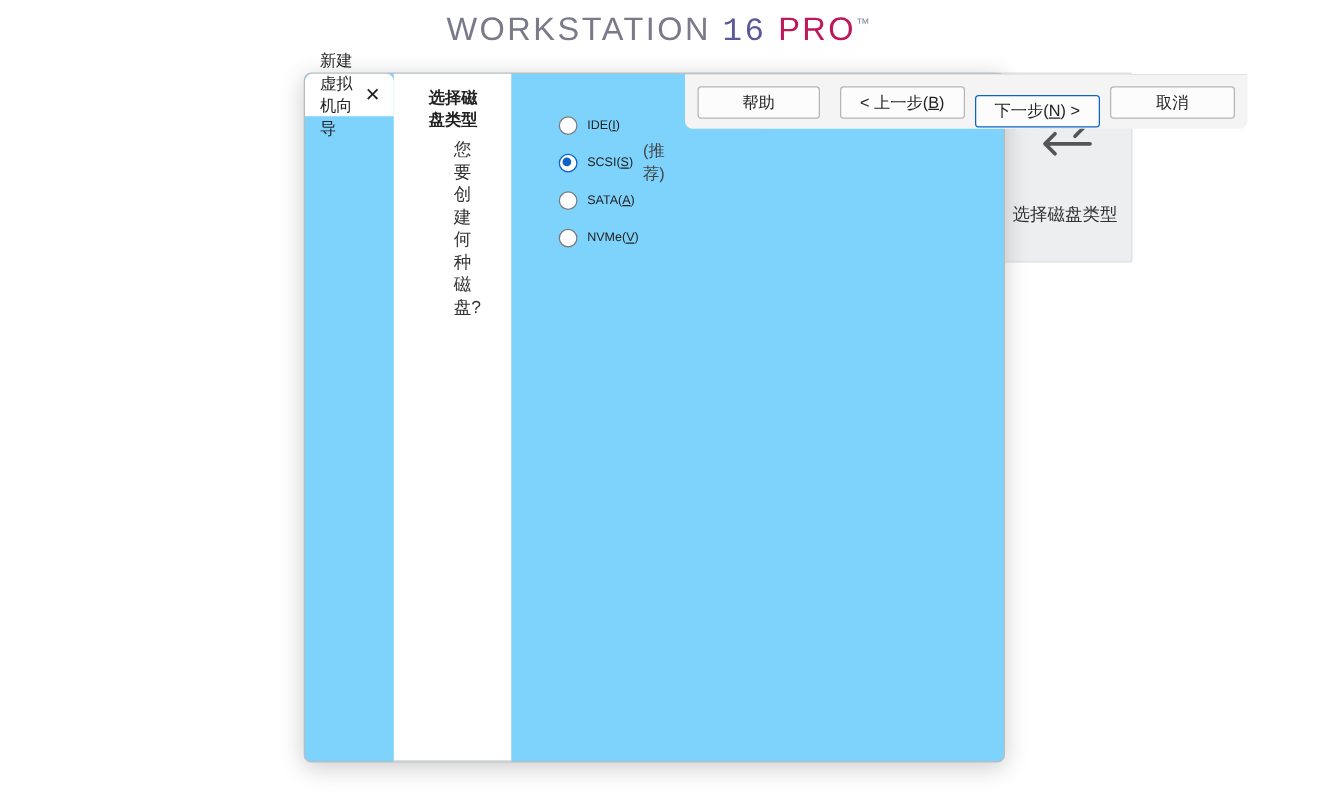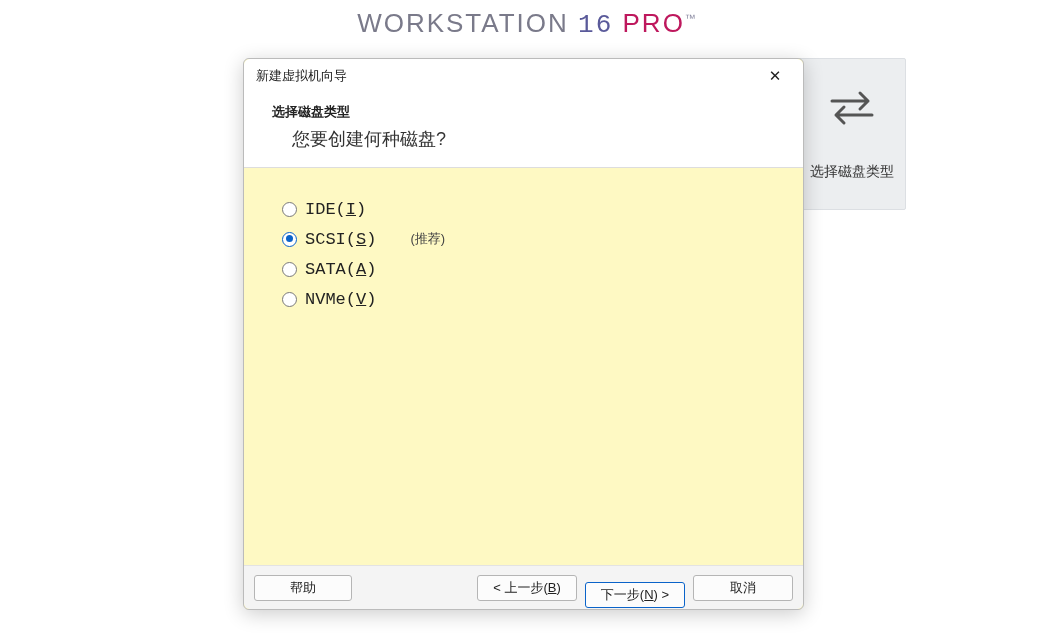--- a/index.html
+++ b/index.html
@@ -46,26 +46,25 @@
       font-size: 14px;
       color: #333;
     }
 
     .dialog {
       position: absolute;
       top: 58px;
       left: 243px;
       width: 561px;
       height: 552px;
-      background: #fef9c3;
+      background: #7dd3fc;
       border: 1px solid #bbb;
       border-radius: 6px;
       box-shadow: 0 4px 20px rgba(0,0,0,0.2);
       display: flex;
-      flex-direction: column;
     }
     .title-bar {
       height: 34px;
       background: #fff;
       border-top-left-radius: 6px;
       border-top-right-radius: 6px;
       display: flex;
       align-items: center;
       padding: 0 10px 0 12px;
       font-size: 13px;
@@ -88,21 +87,21 @@
       border-bottom: 1px solid #ddd;
     }
     .header-title {
       font-size: 13px;
       font-weight: 700;
       color: #222;
     }
     .header-subtitle {
       margin-top: 6px;
       margin-left: 20px;
-      font-size: 18px;
+      font-size: 14px;
       color: #333;
     }
 
     .content {
       flex: 1;
       padding: 18px 16px 10px 16px;
     }
     .fieldset {
       border: none;
       position: relative;
@@ -134,29 +133,27 @@
     }
     .radio.checked::after {
       content: '';
       position: absolute;
       top: 2.5px; left: 2.5px;
       width: 7px; height: 7px;
       border-radius: 50%;
       background: #0a63c9;
     }
     .radio-label {
-      font-size: 17px;
-      color: #222;
-      font-family: Liberation Mono, monospace;
+      font-size: 10px;
+      color: #222;
     }
     .radio-label .u { text-decoration: underline; }
     .radio-hint {
       font-size: 13px;
       color: #444;
-      margin-left: 26px;
     }
 
     .button-bar {
       height: 44px;
       border-top: 1px solid #e3e3e3;
       background: #f4f4f4;
       display: flex;
       align-items: center;
       padding: 0 10px;
       gap: 8px;

